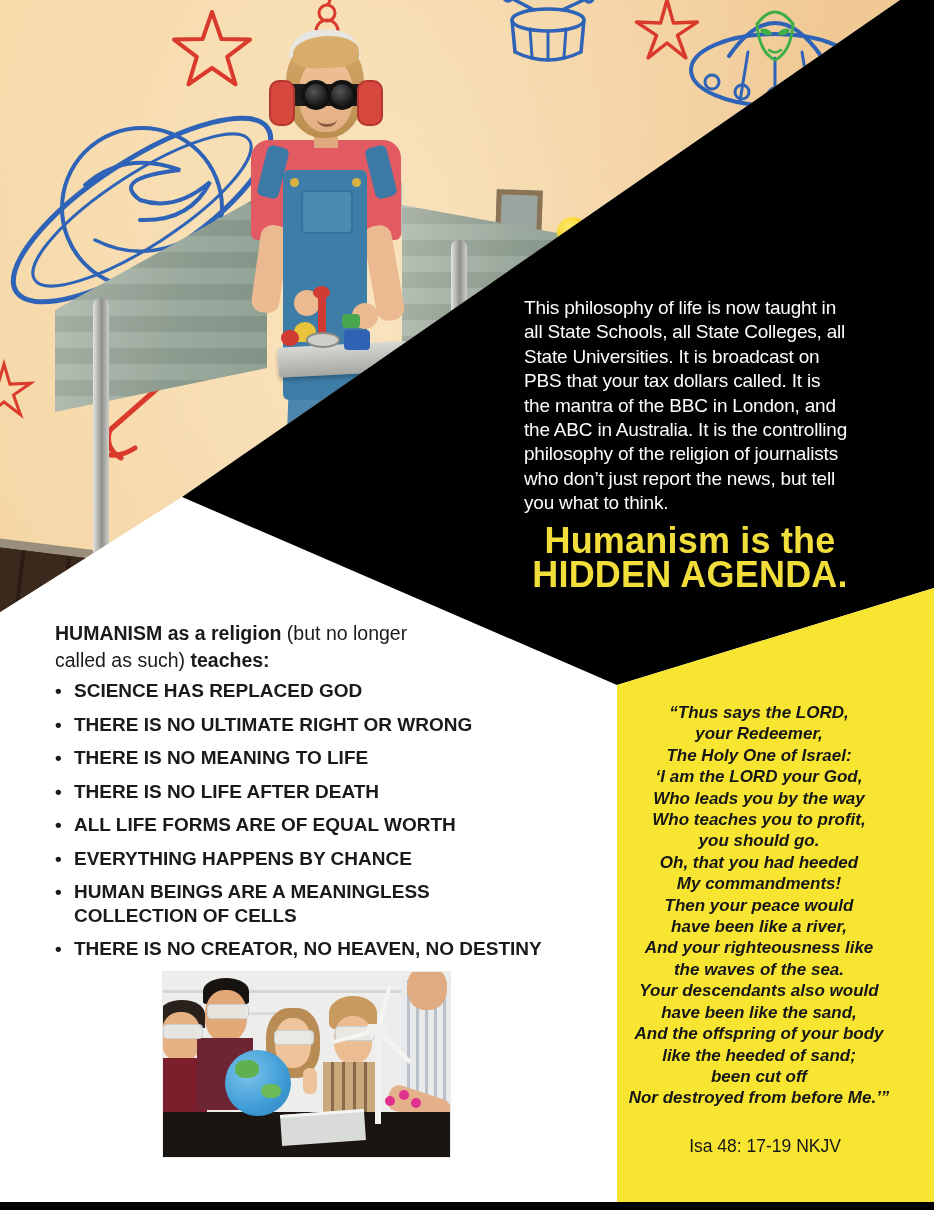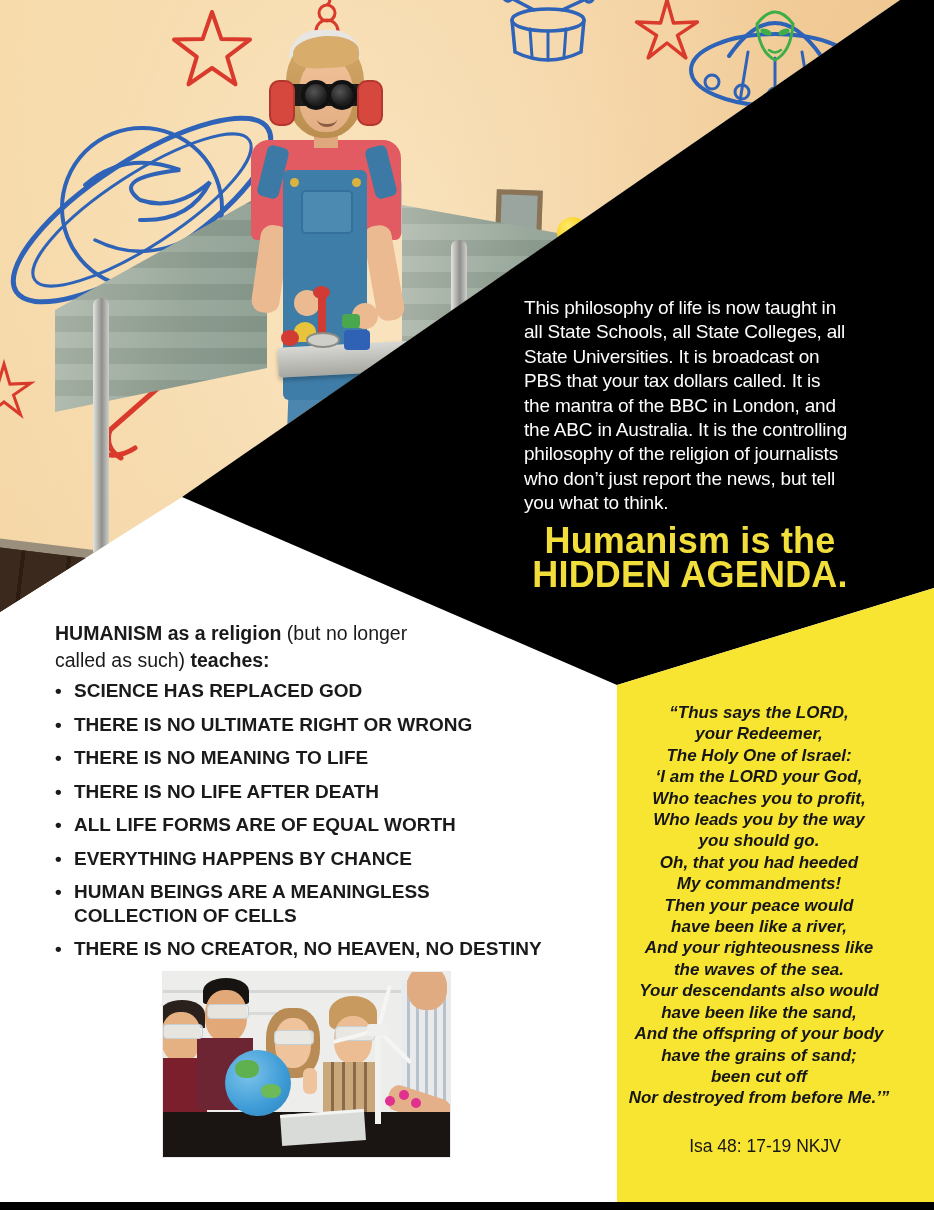--- a/index.html
+++ b/index.html
@@ -372,32 +372,32 @@
     <div class="cp mol mol2"></div>
     <div class="cp mol mol3"></div>
     <div class="cp cp-tablet"></div>
   </div>
 
   <div class="scripture">
       <div class="sline">“Thus says the LORD,</div>
       <div class="sline">your Redeemer,</div>
       <div class="sline">The Holy One of Israel:</div>
       <div class="sline">‘I am the LORD your God,</div>
+      <div class="sline">Who leads you by the way</div>
       <div class="sline">Who teaches you to profit,</div>
-      <div class="sline">Who leads you by the way</div>
       <div class="sline">you should go.</div>
       <div class="sline">Oh, that you had heeded</div>
       <div class="sline">My commandments!</div>
       <div class="sline">Then your peace would</div>
       <div class="sline">have been like a river,</div>
       <div class="sline">And your righteousness like</div>
       <div class="sline">the waves of the sea.</div>
       <div class="sline">Your descendants also would</div>
       <div class="sline">have been like the sand,</div>
       <div class="sline">And the offspring of your body</div>
-      <div class="sline">have the grains of sand;</div>
+      <div class="sline">like the heeded of sand;</div>
       <div class="sline">been cut off</div>
       <div class="sline">Nor destroyed from before Me.’”</div>
     </div>
   <div class="scripture-ref">Isa 48: 17-19 NKJV</div>
 
   <div class="footer-bar"></div>
 </div>
 
 </body></html>

